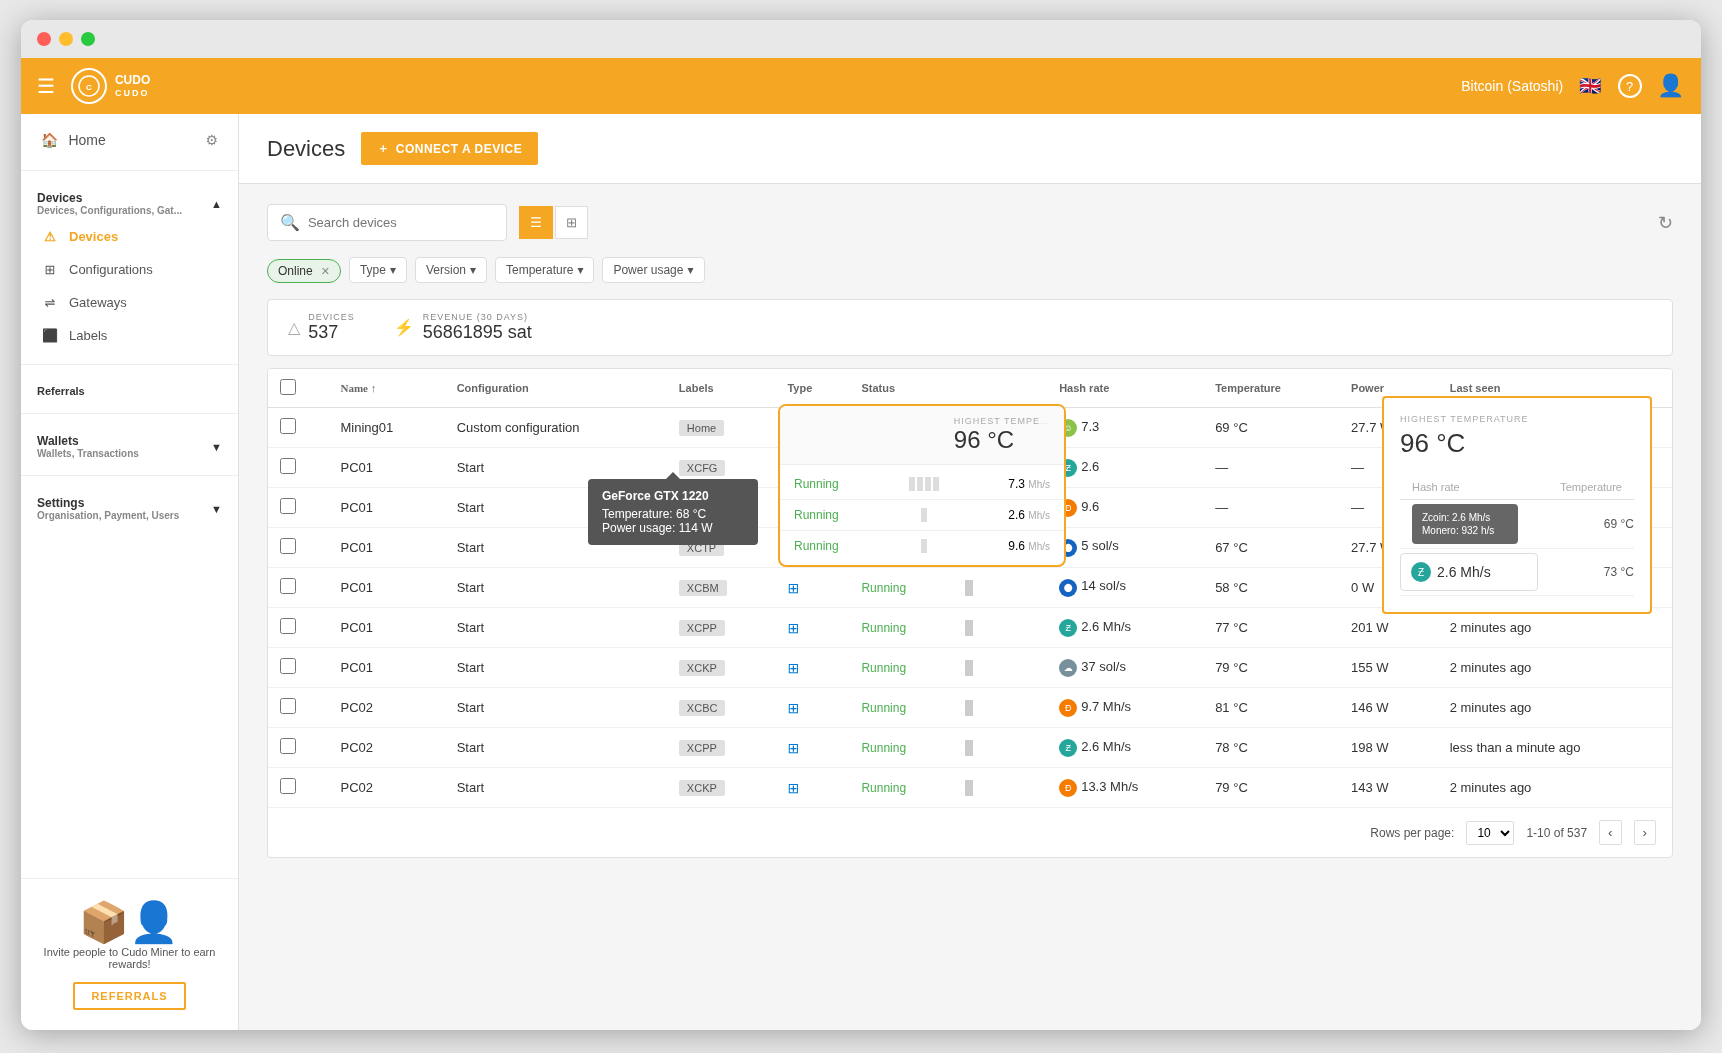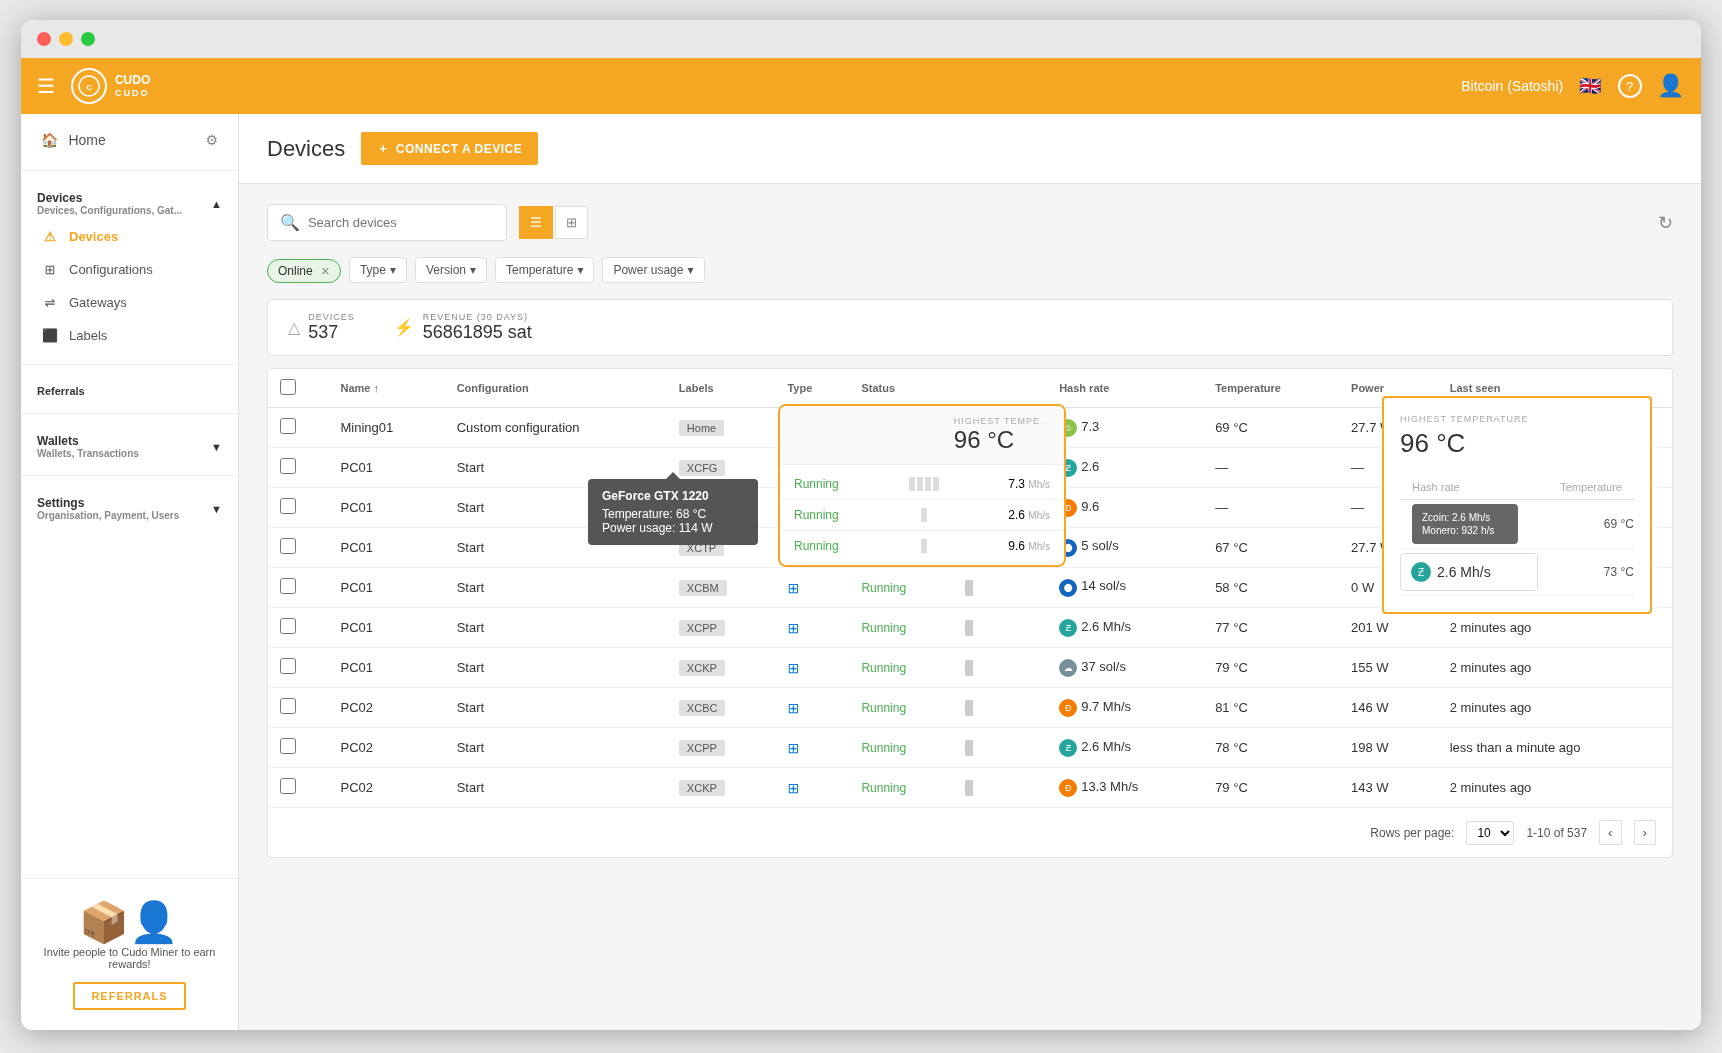--- a/index.html
+++ b/index.html
@@ -269,21 +269,21 @@
                 <div class="stat-value">56861895 sat</div>
               </div>
             </div>
           </div>
 
           <div class="table-container" style="position:relative;">
             <table>
               <thead>
                 <tr>
                   <th><input type="checkbox" class="checkbox" style=""></th>
-                  <th style="cursor:pointer;">Name ↑</th>
+                  <th style="cursor:pointer;font-family:Liberation Serif, serif;">Name ↑</th>
                   <th>Configuration</th>
                   <th>Labels</th>
                   <th>Type</th>
                   <th>Status</th>
                   <th></th>
                   <th>Hash rate</th>
                   <th>Temperature</th>
                   <th>Power</th>
                   <th>Last seen</th>
                 </tr>

